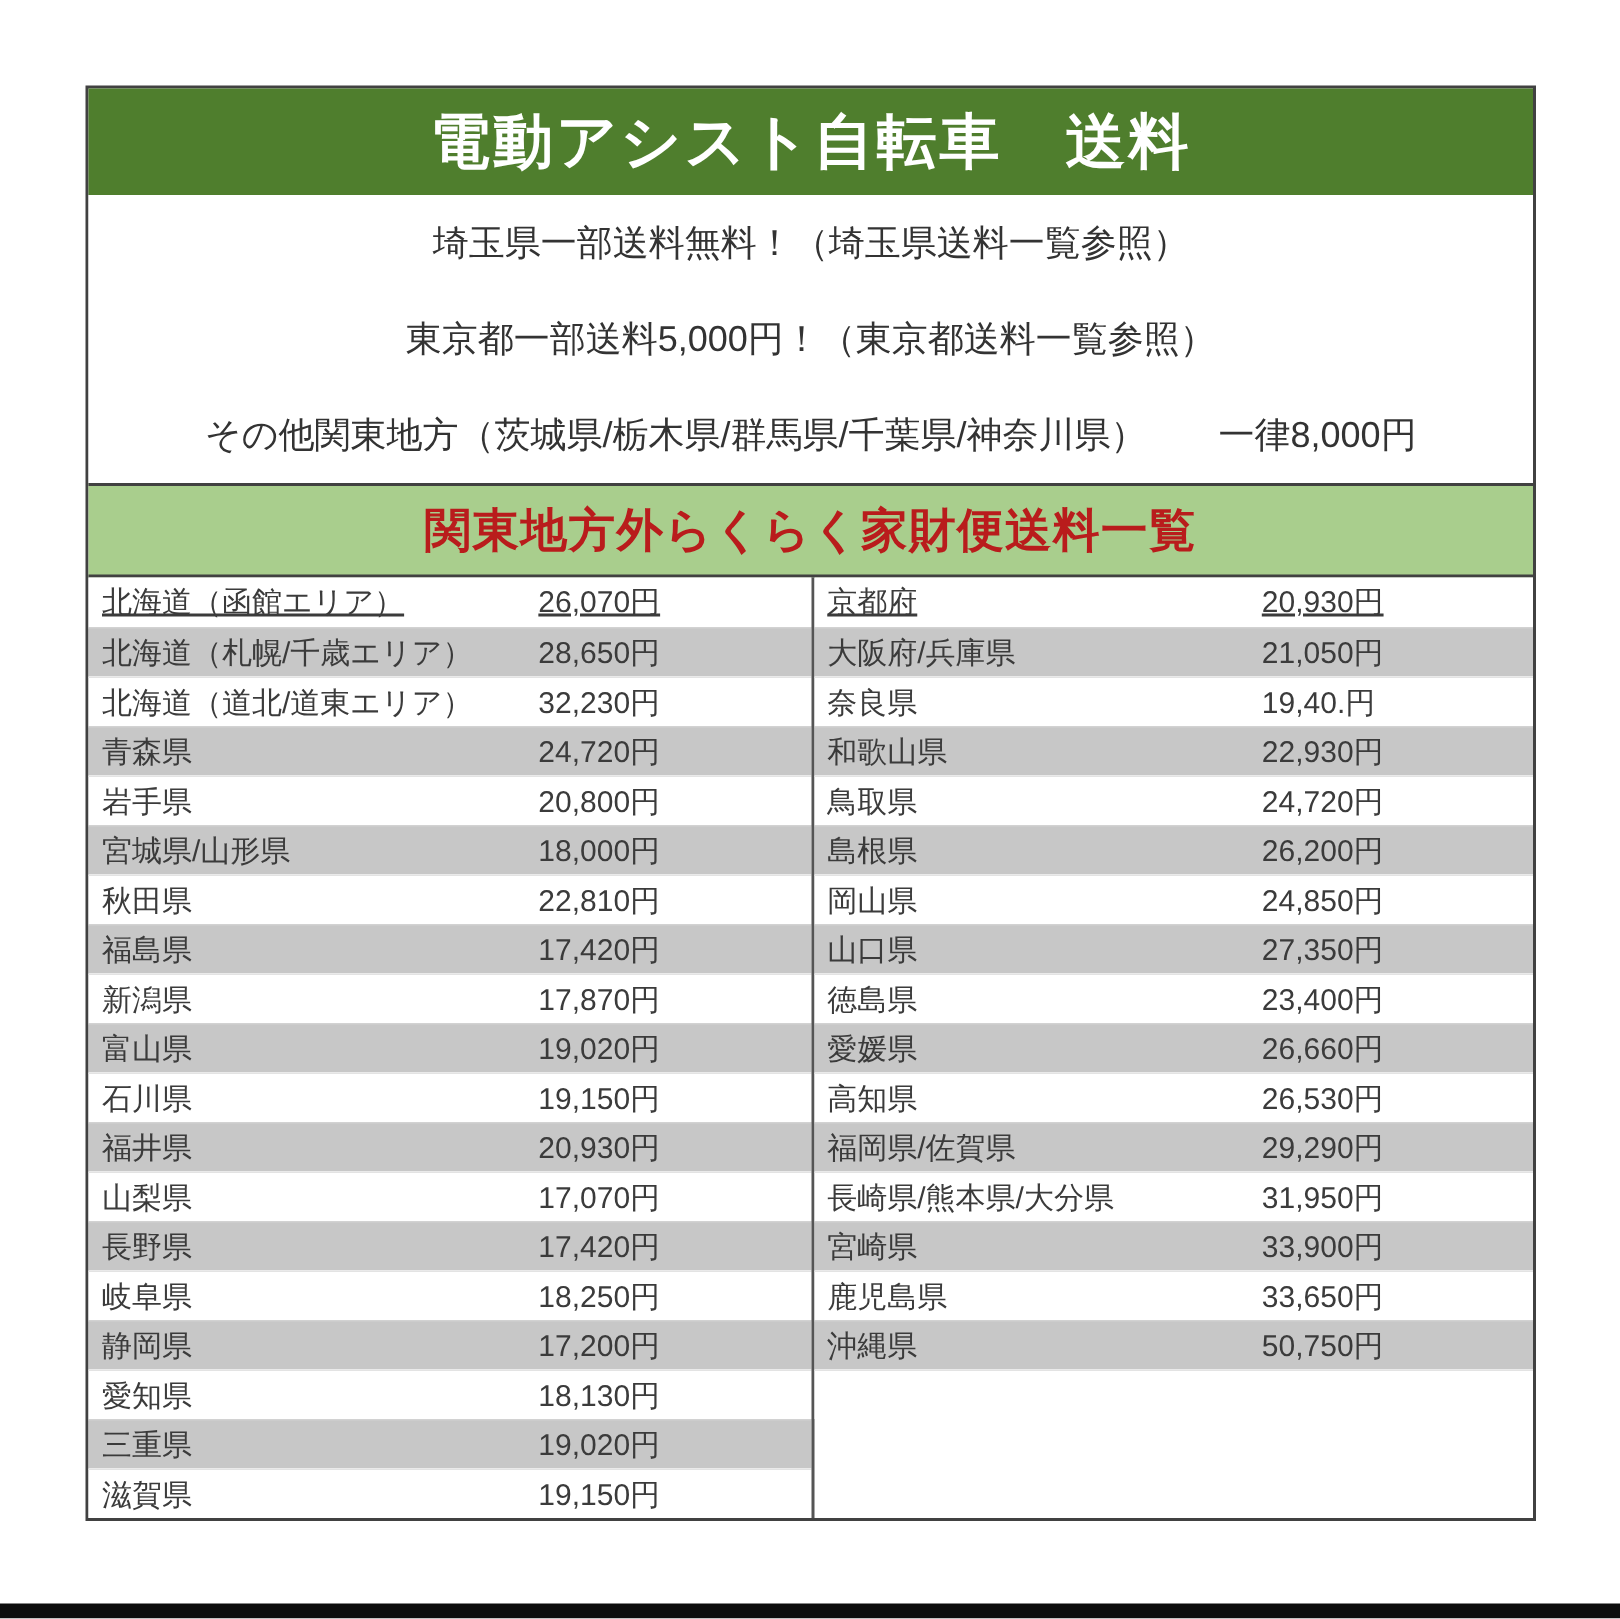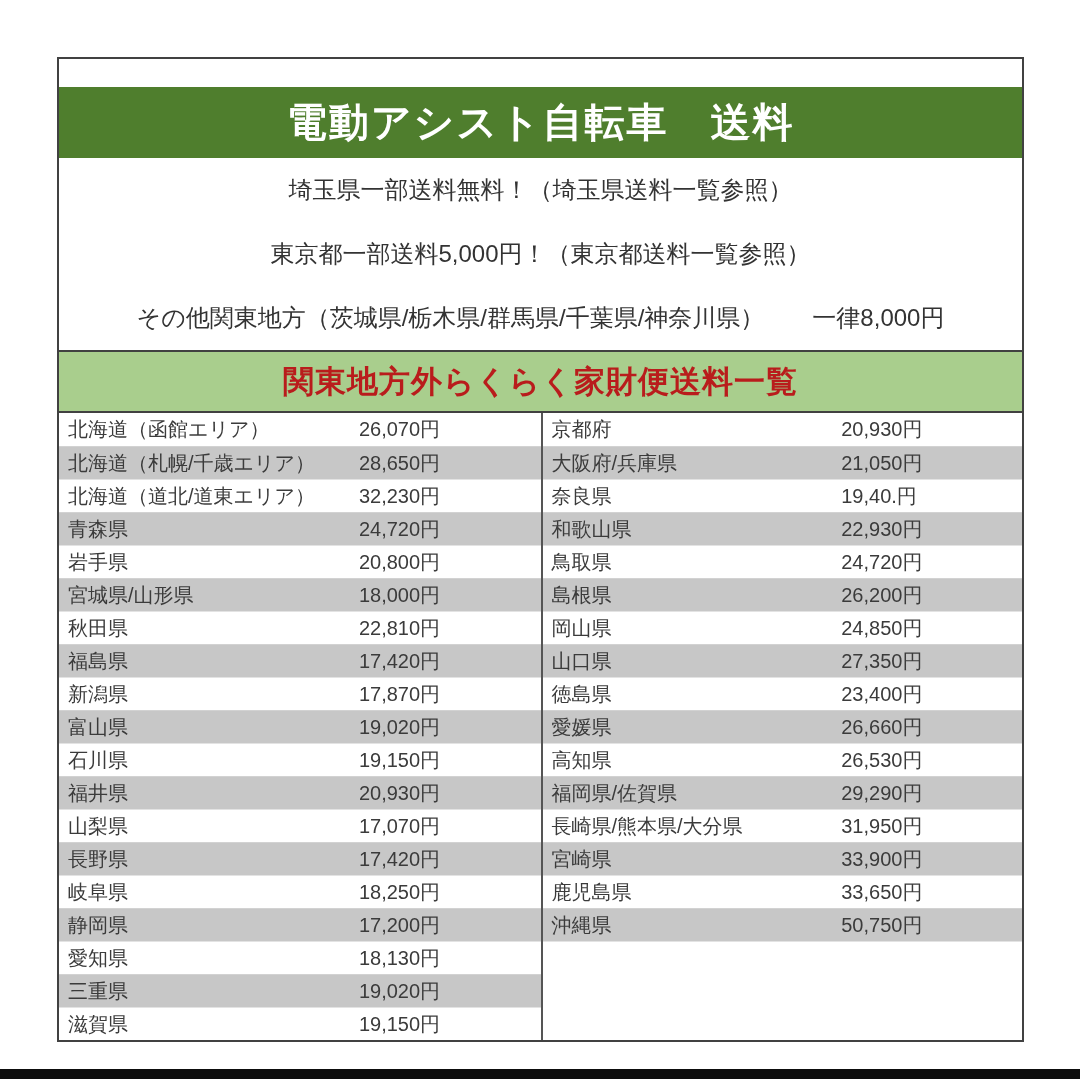--- a/index.html
+++ b/index.html
@@ -14,21 +14,21 @@
     font-family:"Liberation Sans","DejaVu Sans",sans-serif;color:var(--ink);}
   .page{position:relative;width:1080px;height:1079px;background:#fff;}
   .content{
     position:absolute;left:57px;top:57px;width:967px;
     border:2px solid var(--border-dark);
     background:#fff;
   }
   .main-header{
     height:71px;background:var(--header-green);
     display:flex;align-items:center;justify-content:center;
-    color:#ffffff;font-size:40px;font-weight:bold;letter-spacing:2px;margin-top:28px;
+    color:#ffffff;font-size:40px;font-weight:bold;letter-spacing:2px;
   }
   .notes{background:#fff;}
   .note-line{
     height:64px;display:flex;align-items:center;justify-content:center;
     font-size:24px;color:#333;white-space:pre;
   }
   .sub-header{
     height:63px;background:var(--subheader-green);
     border-top:2px solid var(--border-dark);
     border-bottom:2px solid var(--border-dark);
@@ -36,21 +36,21 @@
     font-size:31px;font-weight:bold;color:#b91c1c;letter-spacing:1px;
   }
   .fee-table{display:flex;width:100%;}
   .col-group{width:50%;display:flex;flex-direction:column;}
   .col-group.right{border-left:2px solid #555;}
   .fee-row{
     height:33px;display:flex;align-items:center;
     background:#ffffff;border-top:1px solid #e3e3e3;
     font-size:20px;color:var(--ink);
   }
-  .fee-row:first-child{border-top:none;}
+  .fee-row:first-child{border-top:none;text-decoration:underline;}
   .fee-row:nth-child(even){background:var(--stripe-gray);border-top:1px solid #d2d2d2;}
   .cell-name{width:60%;padding-left:9px;white-space:nowrap;overflow:hidden;}
   .cell-price{width:40%;white-space:nowrap;margin-left:27px;}
   .bottom-bar{
     position:absolute;left:0;bottom:0;width:1080px;height:10px;background:#0d0d0d;
   }
 </style>
 </head>
 <body>
 

